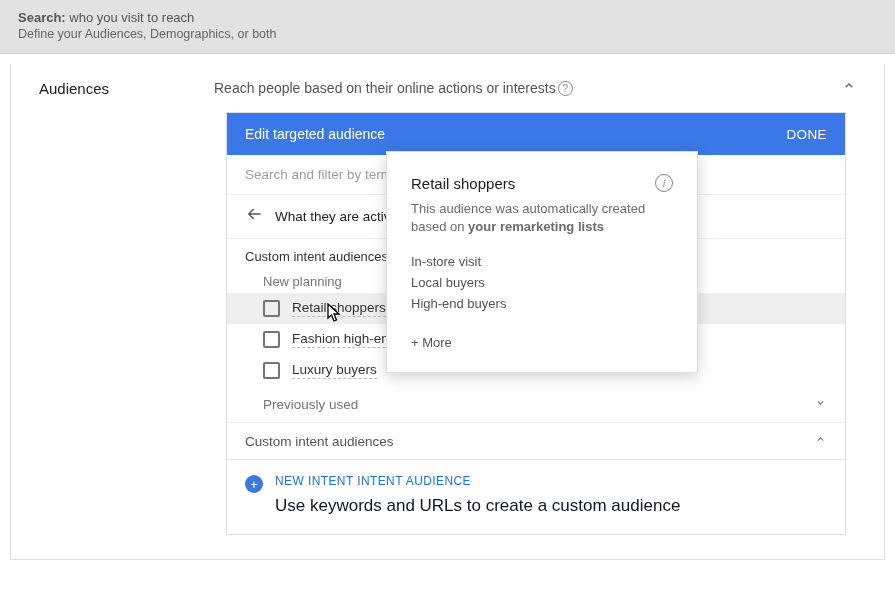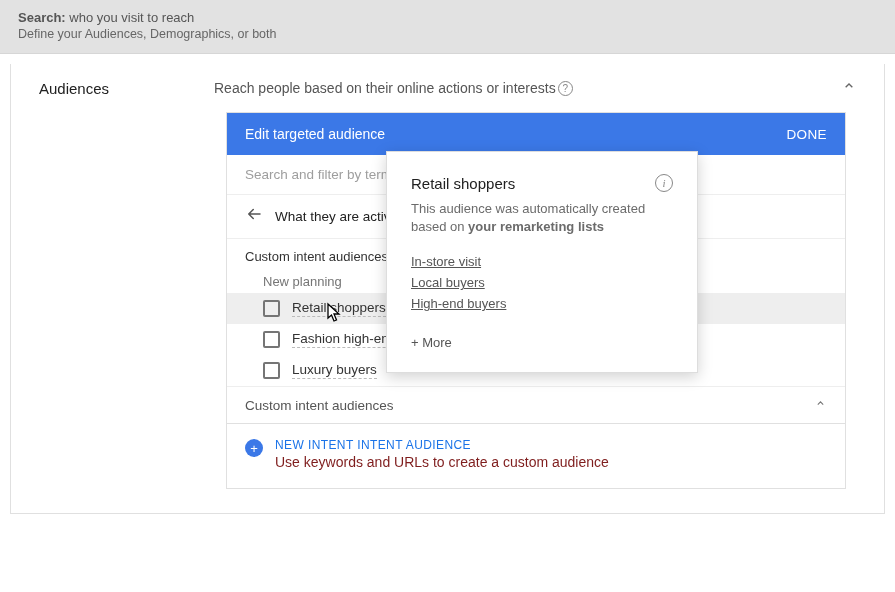--- a/index.html
+++ b/index.html
@@ -175,23 +175,23 @@
       font-size: 13px;
       flex-shrink: 0;
       margin-top: 1px;
     }
     .new-audience-text .primary {
       color: #1a73e8;
       font-size: 12px;
       letter-spacing: 0.4px;
     }
     .new-audience-text .secondary {
-      color: #7f1d1d;
-      font-size: 14px;
-      margin-top: 2px;
+      color: #0f172a;
+      font-size: 17px;
+      margin-top: 8px;
     }
     
     .popover {
       position: absolute;
       left: 159px;
       top: 38px;
       width: 312px;
       background: #fff;
       border: 1px solid #ddd;
       box-shadow: 0 4px 14px rgba(0,0,0,0.18);
@@ -232,21 +232,20 @@
       color: #6b6b6b;
       font-weight: bold;
     }
     .popover-list {
       margin-top: 18px;
       font-size: 13px;
       color: #555;
     }
     .popover-list div {
       margin-bottom: 6px;
-      text-decoration: underline;
     }
     .popover-more {
       margin-top: 24px;
       font-size: 13px;
       color: #555;
     }
     
     .cursor {
       position: absolute;
       left: 98px;
@@ -310,20 +309,28 @@
         </div>
         <div class="option-row">
           <span class="checkbox"></span>
           <span class="option-text">Fashion high-end shoppers</span>
         </div>
         <div class="option-row">
           <span class="checkbox"></span>
           <span class="option-text">Luxury buyers</span>
         </div>
 
+        <div class="expander-row sub">
+          <span>Previously used</span>
+          <span class="expander-chevron">
+            <svg width="13" height="13" viewBox="0 0 24 24">
+                <path d="M7 10l5 5 5-5" fill="none" stroke="#777" stroke-width="2"></path>
+              </svg>
+          </span>
+        </div>
 
         <div style="border-top:1px solid #eee;"></div>
 
         <div class="expander-row">
           <span>Custom intent audiences</span>
           <span class="expander-chevron">
             <svg width="13" height="13" viewBox="0 0 24 24">
                 <path d="M7 14l5-5 5 5" fill="none" stroke="#777" stroke-width="2"></path>
               </svg>
           </span>

